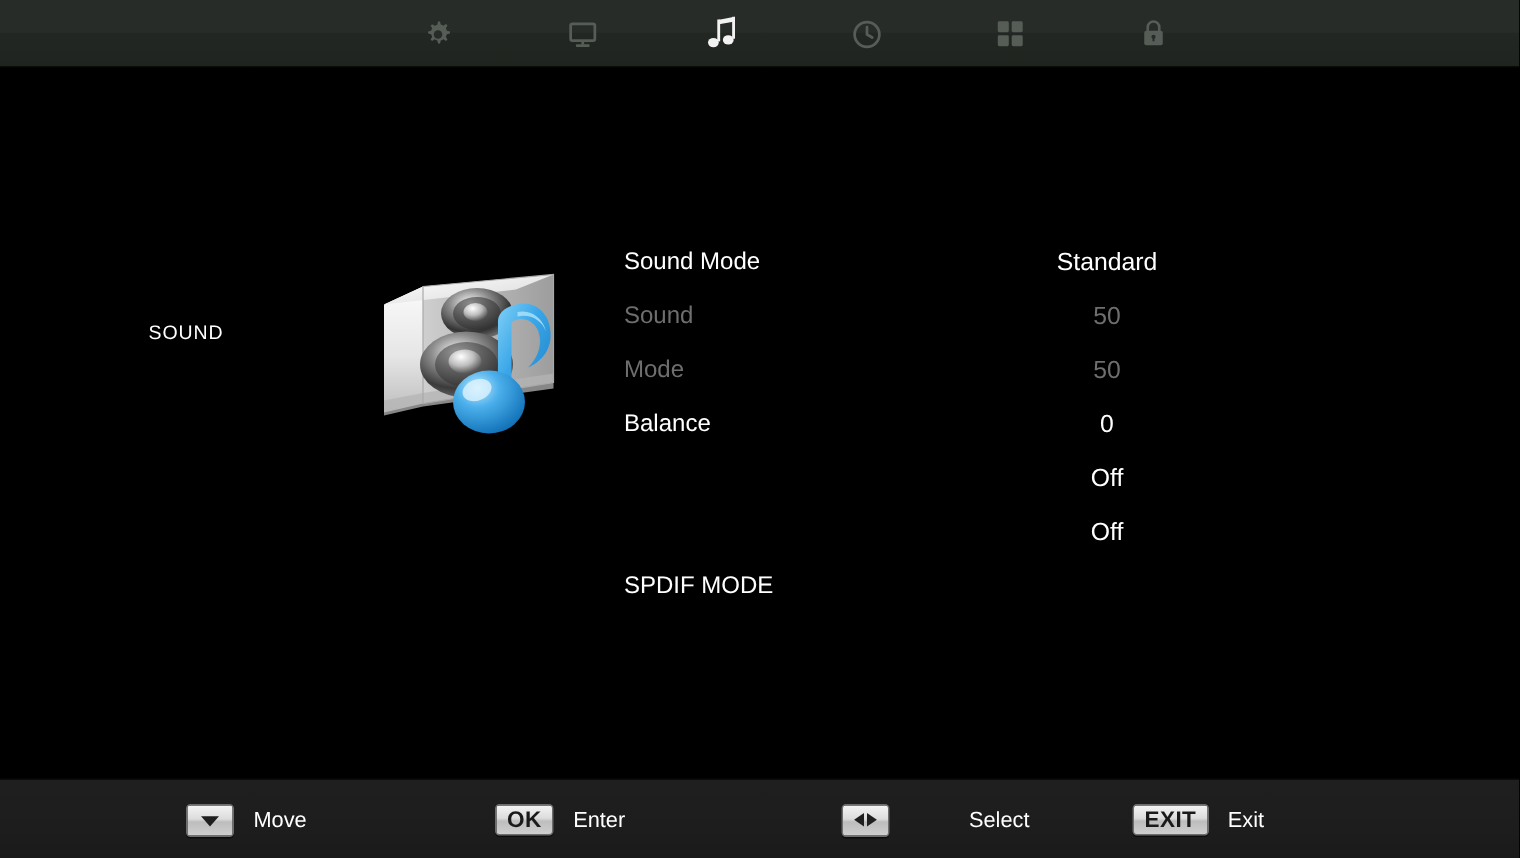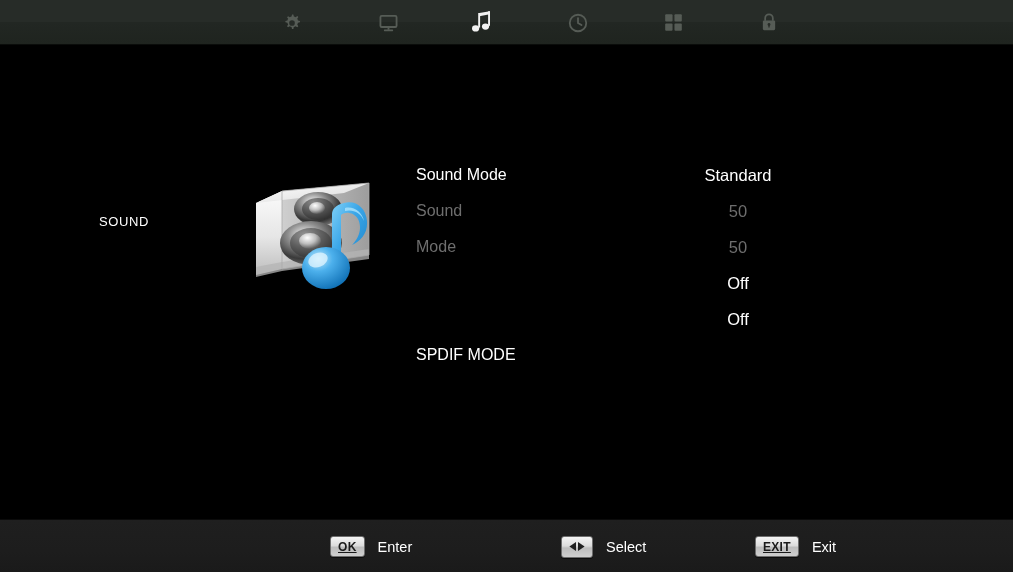--- a/index.html
+++ b/index.html
@@ -132,24 +132,23 @@
   }
   .help-key {
     display: inline-flex;
     align-items: center;
     justify-content: center;
     background: linear-gradient(to bottom, #f4f4f4 0%, #dcdcdc 45%, #bdbdbd 55%, #cfcfcf 100%);
     border: 1px solid #6d6d6d;
     border-radius: 3px;
     box-shadow: 0 1px 0 rgba(0,0,0,0.55);
     color: #1a1a1a;
-    font-size: 12px;
+    font-size: 15px;
     font-weight: bold;
     letter-spacing: 0.3px;
-    text-decoration: underline;
   }
   .help-key.arrow-key { width: 30px; height: 20px; }
   .help-key.text-key  { height: 19px; padding: 0 7px; }
   .help-key svg { display: block; }
   .help-label {
     margin-left: 13px;
     font-size: 14.5px;
     color: #ffffff;
     white-space: nowrap;
   }
@@ -300,37 +299,49 @@
         </div>
         <div class="setting-row disabled">
           <div class="setting-label">Sound</div>
           <div class="setting-value">50</div>
         </div>
         <div class="setting-row disabled">
           <div class="setting-label">Mode</div>
           <div class="setting-value">50</div>
         </div>
         <div class="setting-row">
+          <div class="setting-label">Balance</div>
+          <div class="setting-value">0</div>
+        </div>
+        <div class="setting-row">
           <div class="setting-value">Off</div>
         </div>
         <div class="setting-row">
           <div class="setting-value">Off</div>
         </div>
         <div class="setting-row">
           <div class="setting-label">SPDIF MODE</div>
         </div>
       </div>
   </div>
 
   <div id="helpbar">
+      <div class="help-item" style="left: 124px;">
+        <span class="help-key arrow-key">
+          <svg width="14" height="10" viewBox="0 0 14 10">
+            <polygon points="1,2.2 13,2.2 7,9" fill="#1f1f1f"></polygon>
+          </svg>
+        </span>
+        <span class="help-label">Move</span>
+      </div>
       <div class="help-item" style="left: 330px;">
         <span class="help-key text-key">OK</span>
         <span class="help-label">Enter</span>
       </div>
-      <div class="help-item" style="left: 561px;">
+      <div class="help-item" style="left: 561px; gap: 40px;">
         <span class="help-key arrow-key">
           <svg width="18" height="11" viewBox="0 0 18 11">
             <polygon points="8,1 8,10 1.4,5.5" fill="#1f1f1f"></polygon>
             <polygon points="10,1 10,10 16.6,5.5" fill="#1f1f1f"></polygon>
           </svg>
         </span>
         <span class="help-label">Select</span>
       </div>
       <div class="help-item" style="left: 755px;">
         <span class="help-key text-key">EXIT</span>

